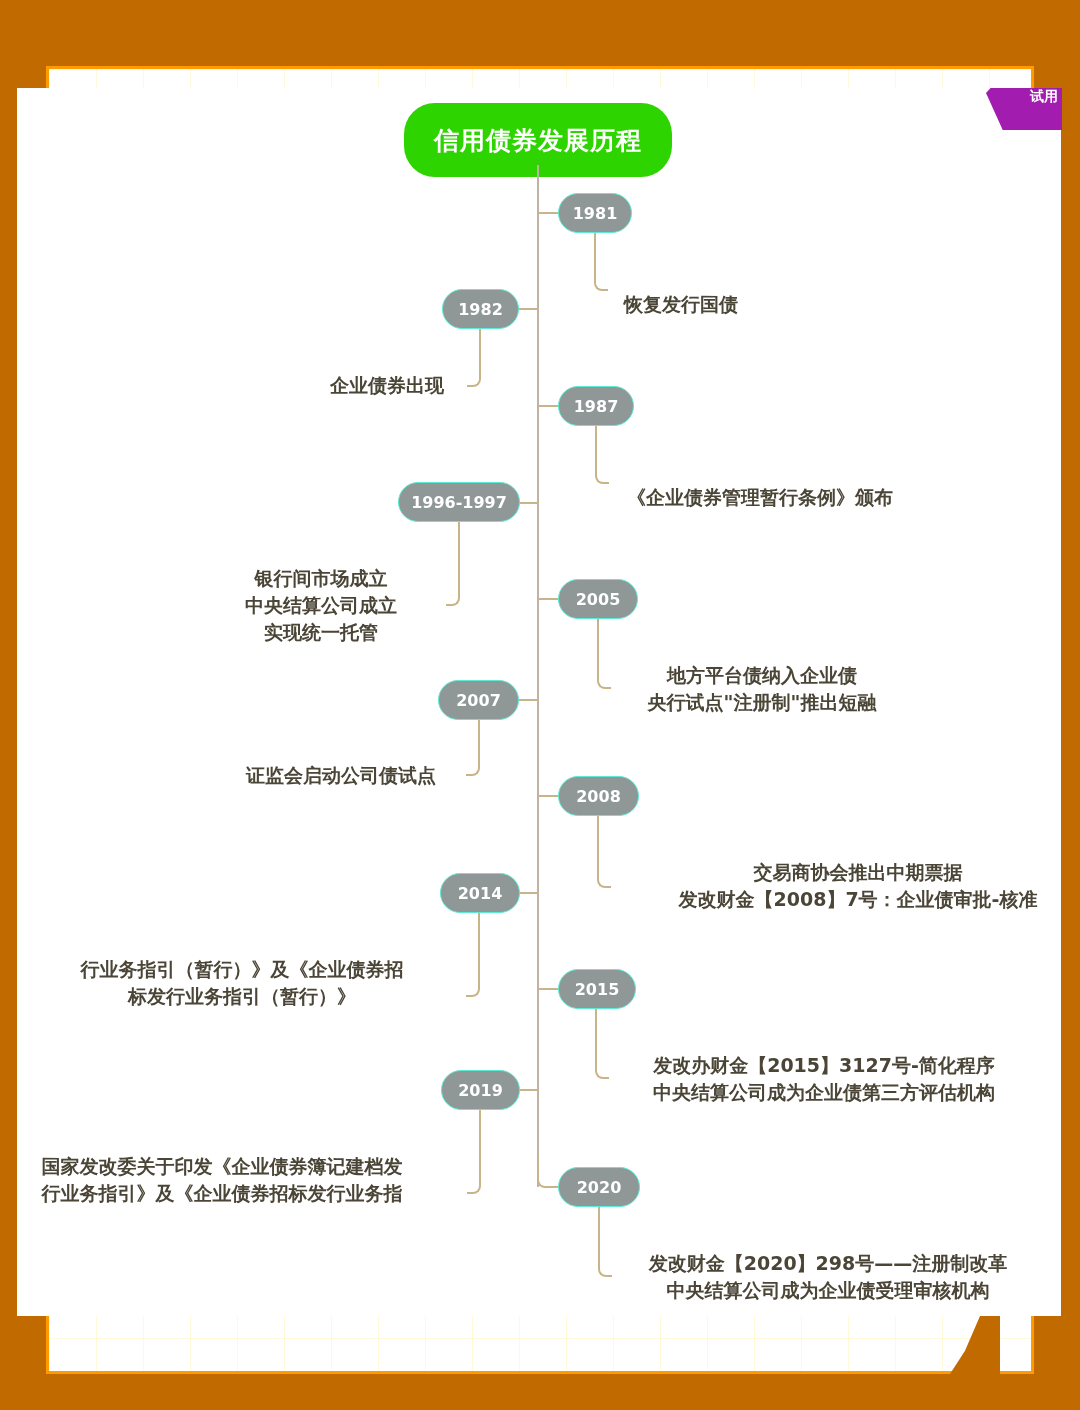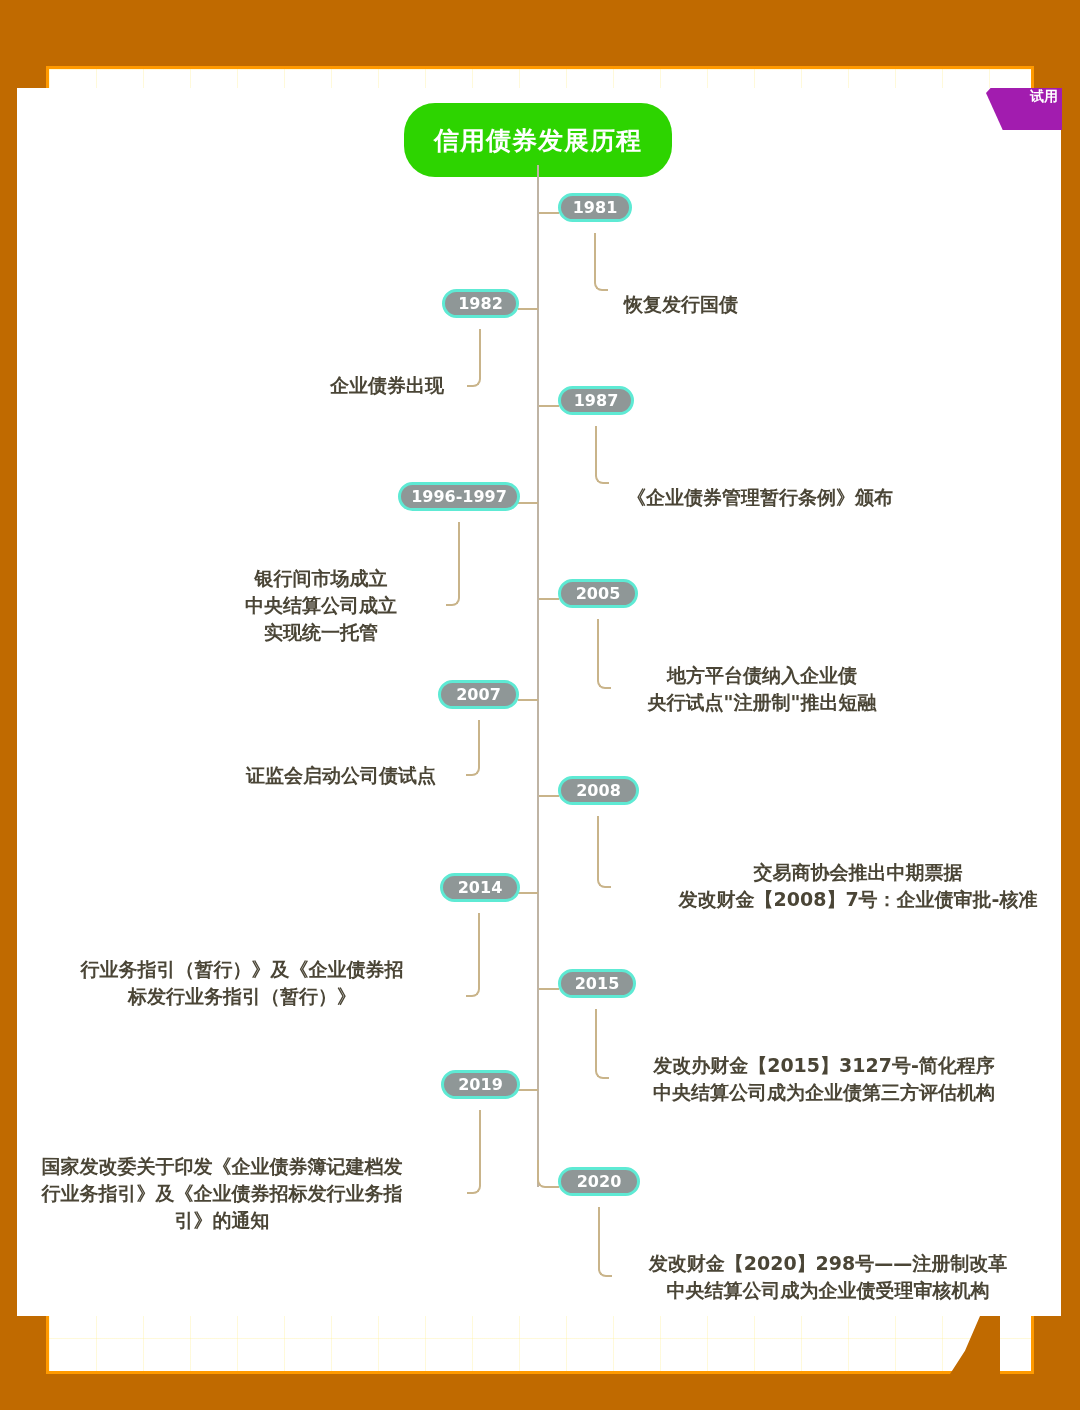--- a/index.html
+++ b/index.html
@@ -53,23 +53,23 @@
     }
 
     .spine {
       position: absolute;
       left: 537px; top: 165px; width: 2px; height: 1022px;
       background: #bfb4a4;
     }
 
     .node {
       position: absolute;
-      height: 29px;
+      height: 40px;
       background: #8f9797;
-      border: 3px solid #5eead4;
+      border: 1px solid #5eead4;
       border-radius: 20px;
       color: #ffffff;
       font-size: 16px; font-weight: bold;
       display: flex; align-items: center; justify-content: center;
     }
     .conn {
       position: absolute;
       height: 2px;
       background: #c9b48a;
     }
@@ -177,21 +177,20 @@
   <div>发改办财金【2015】3127号-简化程序</div>
   <div>中央结算公司成为企业债第三方评估机构</div>
 </div>
 
 <div class="conn" style="left:518px;top:1089px;width:20px;"></div>
 <div class="node" style="left:441px;top:1070px;width:79px;">2019</div>
 <div class="stem left" style="left:467px;top:1110px;height:84px;"></div>
 <div class="desc" style="left:26px;top:1153px;width:392px;">
   <div>国家发改委关于印发《企业债券簿记建档发</div>
   <div>行业务指引》及《企业债券招标发行业务指</div>
-  <div>引》的通知</div>
 </div>
 
 <div class="stem" style="left:537px;top:1160px;height:28px;width:22px;"></div>
 <div class="node" style="left:558px;top:1167px;width:82px;">2020</div>
 <div class="stem" style="left:598px;top:1207px;height:70px;"></div>
 <div class="desc" style="left:640px;top:1250px;width:376px;">
   <div>发改财金【2020】298号——注册制改革</div>
   <div>中央结算公司成为企业债受理审核机构</div>
 </div>
 

